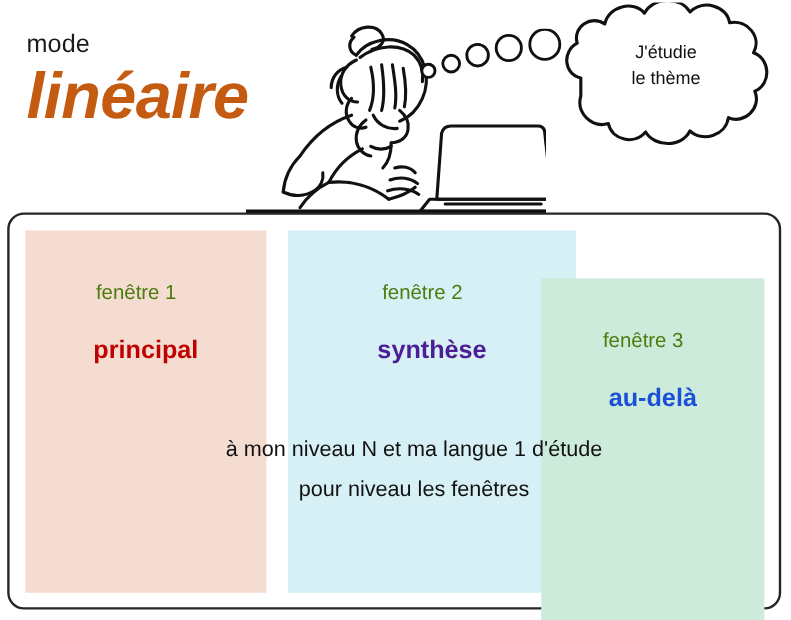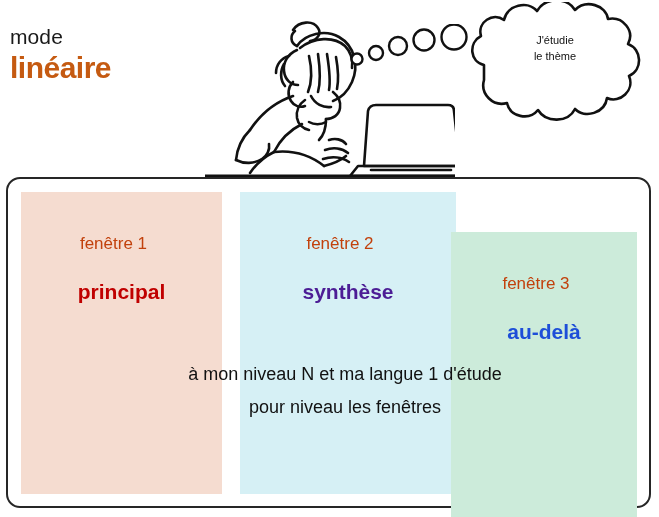--- a/index.html
+++ b/index.html
@@ -14,37 +14,38 @@
     position: relative;
     width: 659px;
     height: 517px;
     background: #ffffff;
     overflow: hidden;
   }
 
   
   #header-block {
     position: absolute;
-    left: 10px;
+    left: 22px;
     top: 26px;
     width: 230px;
   }
   #mode-label {
     font-size: 21px;
     color: #1a1a1a;
     line-height: 1.05;
     letter-spacing: 0.1px;
   }
   #mode-title {
-    font-size: 30px;
+    font-size: 54px;
     font-weight: bold;
     color: #C55A11;
     line-height: 1.05;
     margin-top: 4px;
     letter-spacing: -0.5px;
+    font-style: italic;
   }
 
   
   #illustration {
     position: absolute;
     left: 205px;
     top: 4px;
     width: 250px;
     height: 175px;
   }
@@ -61,21 +62,21 @@
     top: 2px;
     width: 207px;
     height: 135px;
   }
   #bubble-text {
     position: absolute;
     left: 470px;
     top: 33px;
     width: 170px;
     text-align: center;
-    font-size: 11px;
+    font-size: 15px;
     color: #111111;
     line-height: 1.45;
   }
   #bubble-text div { white-space: nowrap; }
 
   
   #panel {
     position: absolute;
     left: 6px;
     top: 177px;
@@ -86,31 +87,31 @@
     background: #ffffff;
     box-sizing: border-box;
   }
 
   .column {
     position: absolute;
     top: 192px;
     height: 302px;
   }
   #col-1 { left: 21px;  width: 201px; background: #F5DCD0; }
-  #col-2 { left: 240px; width: 216px; background: #D6F0F5; }
+  #col-2 { left: 240px; width: 216px; background: #D6F0F5; padding-left: 24px; }
   #col-3 { left: 451px; width: 186px; background: #CCEBDA; }
 
   .col-title {
     position: absolute;
     top: 42px;
     left: 0;
     right: 16px;
     text-align: center;
     font-size: 17px;
-    color: #c2410c;
+    color: #4d7c0f;
   }
   .col-keyword {
     position: absolute;
     top: 88px;
     left: 0;
     right: 0;
     text-align: center;
     font-size: 21px;
     font-weight: bold;
     color: #C00000;

